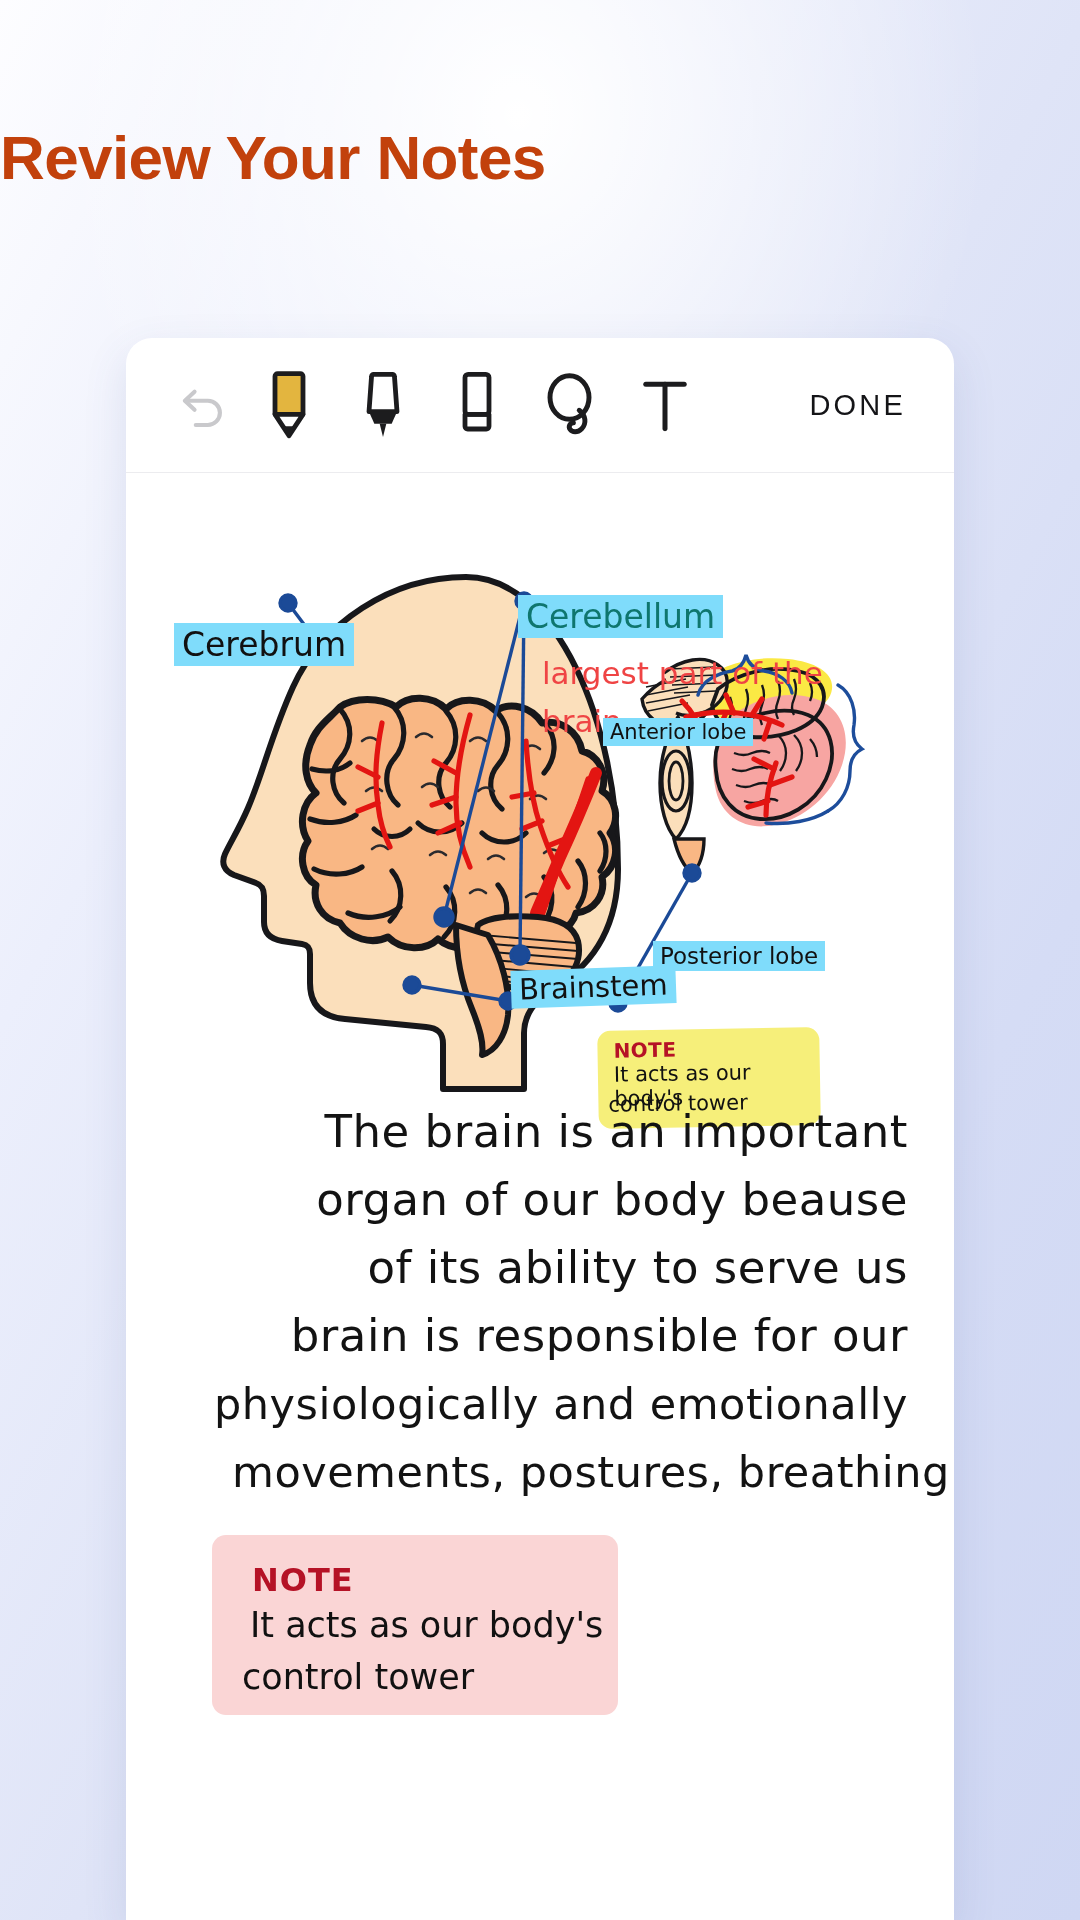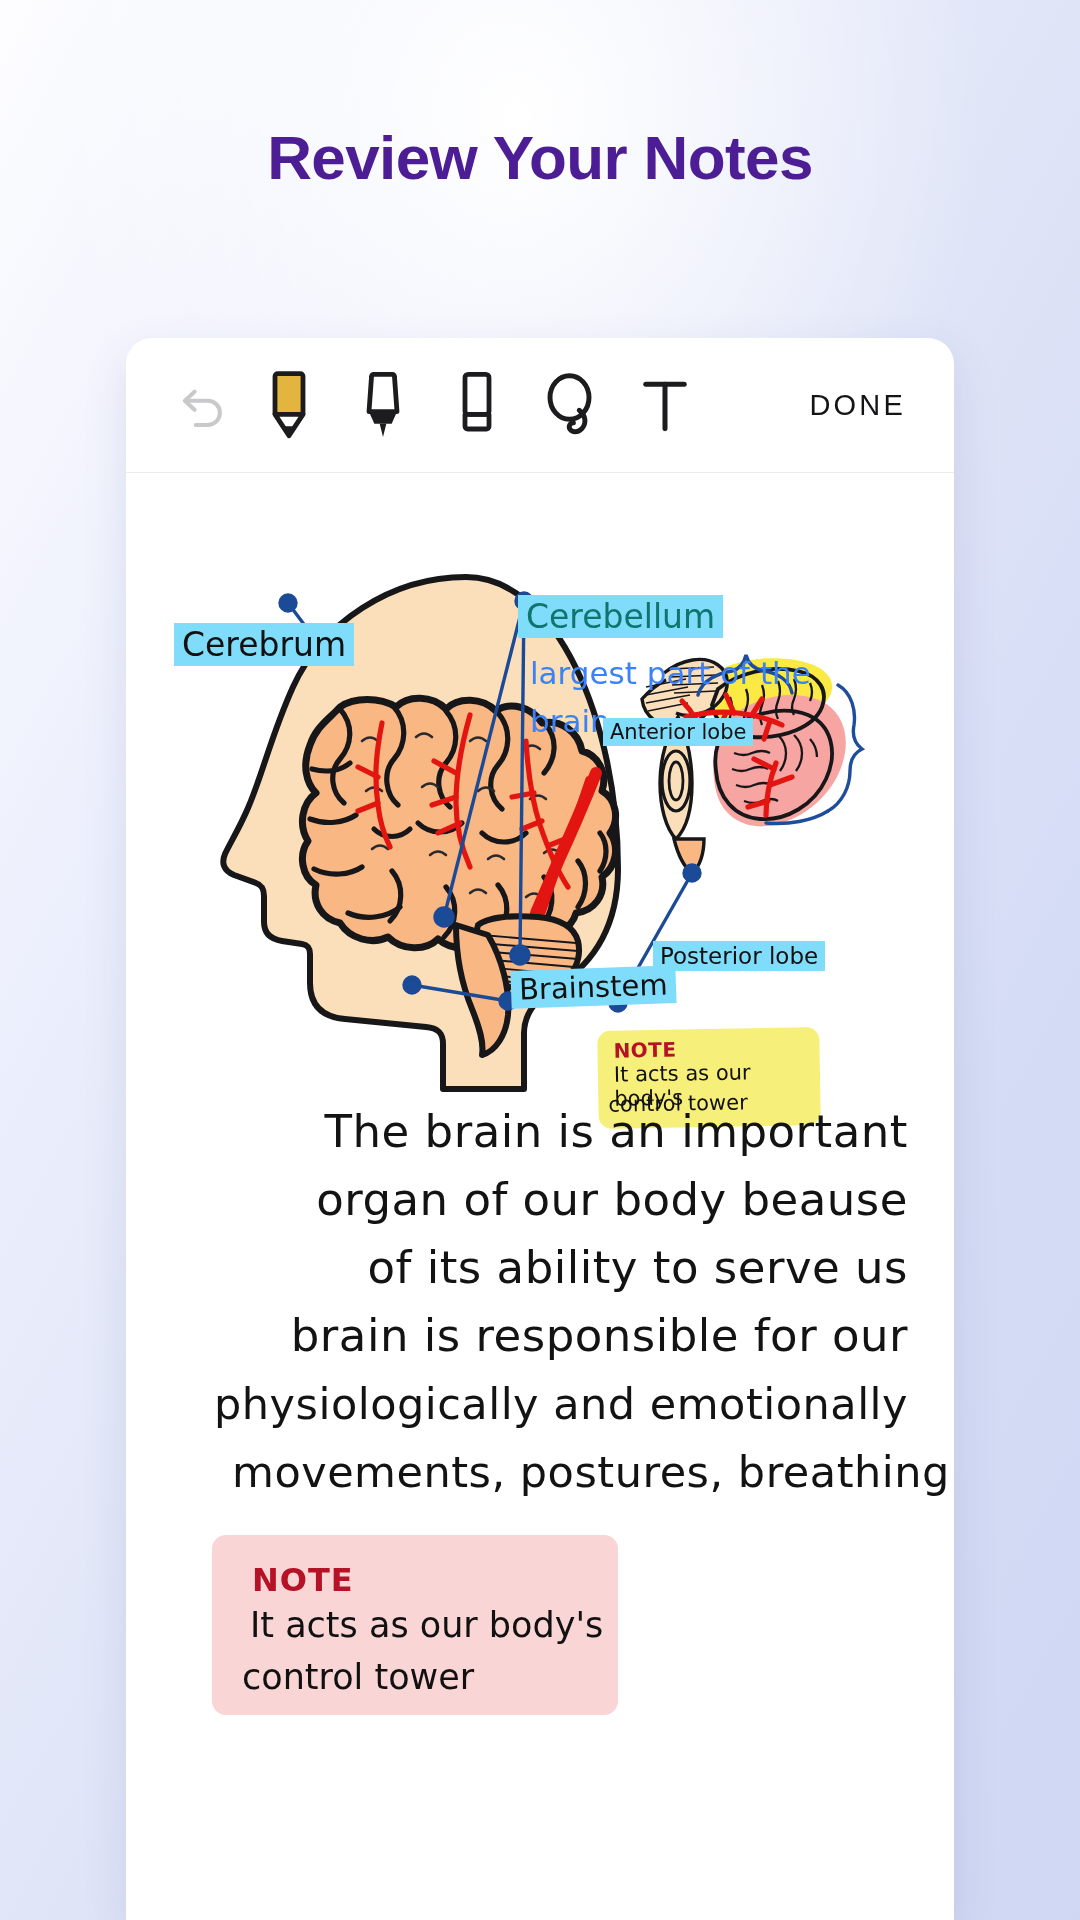--- a/index.html
+++ b/index.html
@@ -24,25 +24,25 @@
       radial-gradient(ellipse 70% 45% at 48% 6%, #ffffff 0%, rgba(255,255,255,0) 62%),
       linear-gradient(118deg, #fdfdff 0%, #eceffc 26%, #dfe4f7 52%, #d5dcf5 74%, #cfd7f3 100%);
   }
 
   
   .page-title {
     position: absolute;
     top: 122px;
     left: 0;
     width: 1080px;
-    text-align: center;
+    text-align: left;
     font-size: 62px;
     font-weight: bold;
     letter-spacing: -0.6px;
-    color: #4c1d95;
+    color: #c2410c;
     font-family: "Liberation Sans", sans-serif;
   }
 
   
   .note-card {
     position: absolute;
     left: 126px;
     top: 338px;
     width: 828px;
     height: 1582px;
@@ -365,21 +365,21 @@
     </svg>
 
     <div class="hl" style="left:48px; top:150px; background:#7fdcfb; padding:2px 8px; font-size:33px; color:#111;text-align:center;">
       <span>Cerebrum</span>
     </div>
 
     <div class="hl" style="left:392px; top:122px; background:#7fdcfb; padding:2px 8px; font-size:33px; color:#0f766e;">
       <span>Cerebellum</span>
     </div>
 
-    <div class="hl" style="left:404px; top:176px; width:290px; font-size:31px; line-height:48px; color:#3b82f6;">
+    <div class="hl" style="left:416px; top:176px; width:290px; font-size:31px; line-height:48px; color:#ef4444;">
       <div>largest part of the</div>
       <div>brain.</div>
     </div>
 
     <div class="hl" style="left:477px; top:245px; background:#7fdcfb; padding:2px 7px; font-size:21px; color:#111;">
       <span>Anterior lobe</span>
     </div>
 
     <div class="hl" style="left:527px; top:468px; background:#7fdcfb; padding:2px 7px; font-size:23px; color:#111;">
       <span>Posterior lobe</span>

